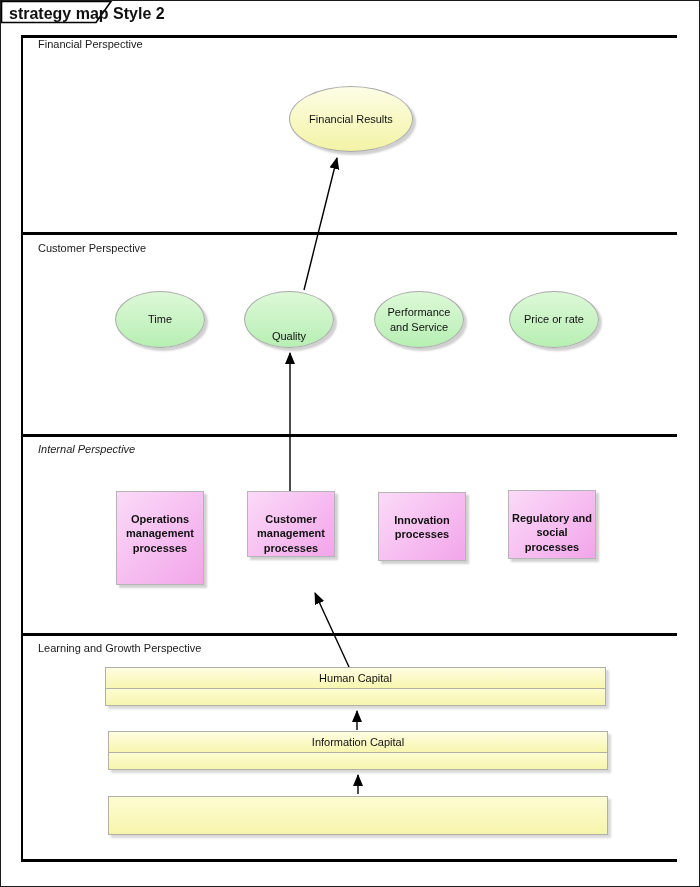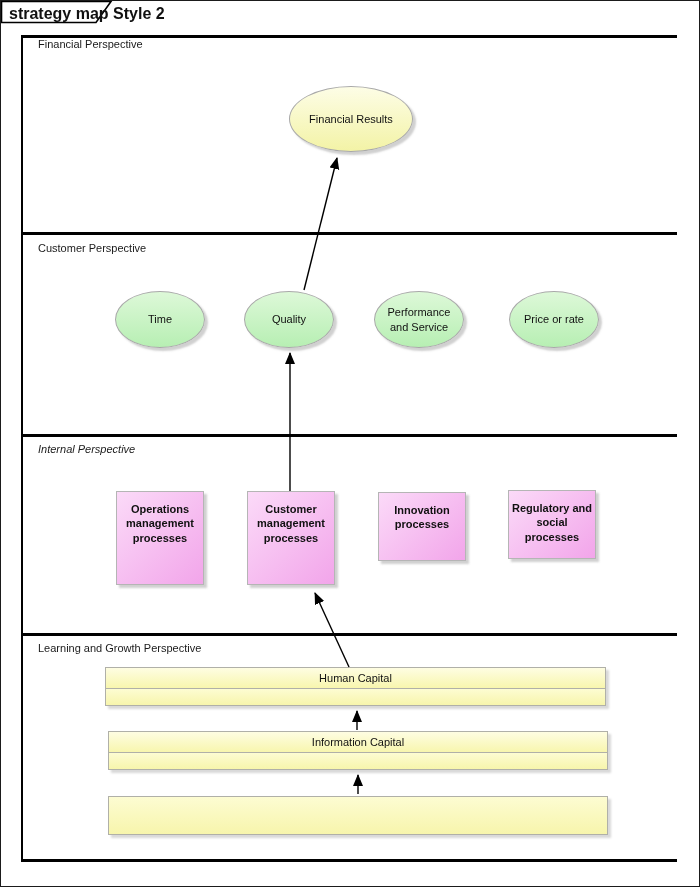--- a/index.html
+++ b/index.html
@@ -7,21 +7,21 @@
         box-sizing:border-box;font-family:"Liberation Sans",sans-serif;color:#111;overflow:hidden;}
   .hline{position:absolute;background:#000;height:3px;}
   .vline{position:absolute;background:#000;width:2px;}
   .band-label{position:absolute;font-size:11px;color:#1a1a1a;white-space:nowrap;}
   .node{position:absolute;display:flex;align-items:center;justify-content:center;text-align:center;
         font-size:11px;line-height:1.3;box-sizing:border-box;}
   .ellipse{border:1px solid #a9a9a9;border-radius:50%;
         box-shadow:3px 3px 2px rgba(150,150,150,0.45);padding:4px 8px;}
   .ellipse.yellow{background:linear-gradient(180deg,#fdfde6 0%,#f3f3a6 100%);}
   .ellipse.green{background:linear-gradient(180deg,#ddf8d8 0%,#b7efb3 100%);}
-  .pinkbox{border:1px solid #b5b5b5;align-items:flex-start;padding-top:10px;font-weight:bold;
+  .pinkbox{border:1px solid #b5b5b5;align-items:flex-start;padding-top:20px;font-weight:bold;
         background:linear-gradient(135deg,#fbdaf8 0%,#f2a5ea 100%);
         box-shadow:3px 3px 2px rgba(150,150,150,0.45);}
   .bar{position:absolute;border:1px solid #b0b0a8;box-sizing:border-box;display:flex;flex-direction:column;
         box-shadow:3px 3px 2px rgba(160,160,160,0.4);}
   .bar-name{height:20px;line-height:20px;text-align:center;font-size:11px;border-bottom:1px solid #b0b0a8;
         background:linear-gradient(180deg,#fefde2 0%,#f8f6ae 100%);}
   .bar-body{flex:1;background:linear-gradient(180deg,#fdfcd2 0%,#f7f5ac 100%);}
   #tab{position:absolute;left:0;top:0;}
   #tab-text{position:absolute;left:8px;top:4px;font-size:16px;font-weight:bold;white-space:nowrap;}
   #connectors{position:absolute;left:0;top:0;pointer-events:none;}
@@ -49,34 +49,34 @@
   <div class="band-label" style="left:37px;top:442px;font-style:italic;">Internal Perspective</div>
   <div class="band-label" style="left:37px;top:641px;">Learning and Growth Perspective</div>
 
   <div class="node ellipse yellow" style="left:288px;top:85px;width:124px;height:66px;">
     <span>Financial Results</span>
   </div>
 
   <div class="node ellipse green" style="left:114px;top:290px;width:90px;height:57px;">
     <span>Time</span>
   </div>
-  <div class="node ellipse green" style="left:243px;top:290px;width:90px;height:57px;">
+  <div class="node ellipse green" style="left:243px;top:290px;width:90px;height:57px;align-items:flex-end;">
     <span>Quality</span>
   </div>
   <div class="node ellipse green" style="left:373px;top:290px;width:90px;height:57px;">
     <span>Performance and Service</span>
   </div>
   <div class="node ellipse green" style="left:508px;top:290px;width:90px;height:57px;">
     <span>Price or rate</span>
   </div>
 
   <div class="node pinkbox" style="left:115px;top:490px;width:88px;height:94px;">
     <span>Operations management processes</span>
   </div>
-  <div class="node pinkbox" style="left:246px;top:490px;width:88px;height:94px;text-align:center;">
+  <div class="node pinkbox" style="left:246px;top:490px;width:88px;height:66px;text-align:center;">
     <span>Customer management processes</span>
   </div>
   <div class="node pinkbox" style="left:377px;top:491px;width:88px;height:69px;">
     <span>Innovation processes</span>
   </div>
   <div class="node pinkbox" style="left:507px;top:489px;width:88px;height:69px;">
     <span>Regulatory and social processes</span>
   </div>
 
   <div class="bar" style="left:104px;top:666px;width:501px;height:39px;">

